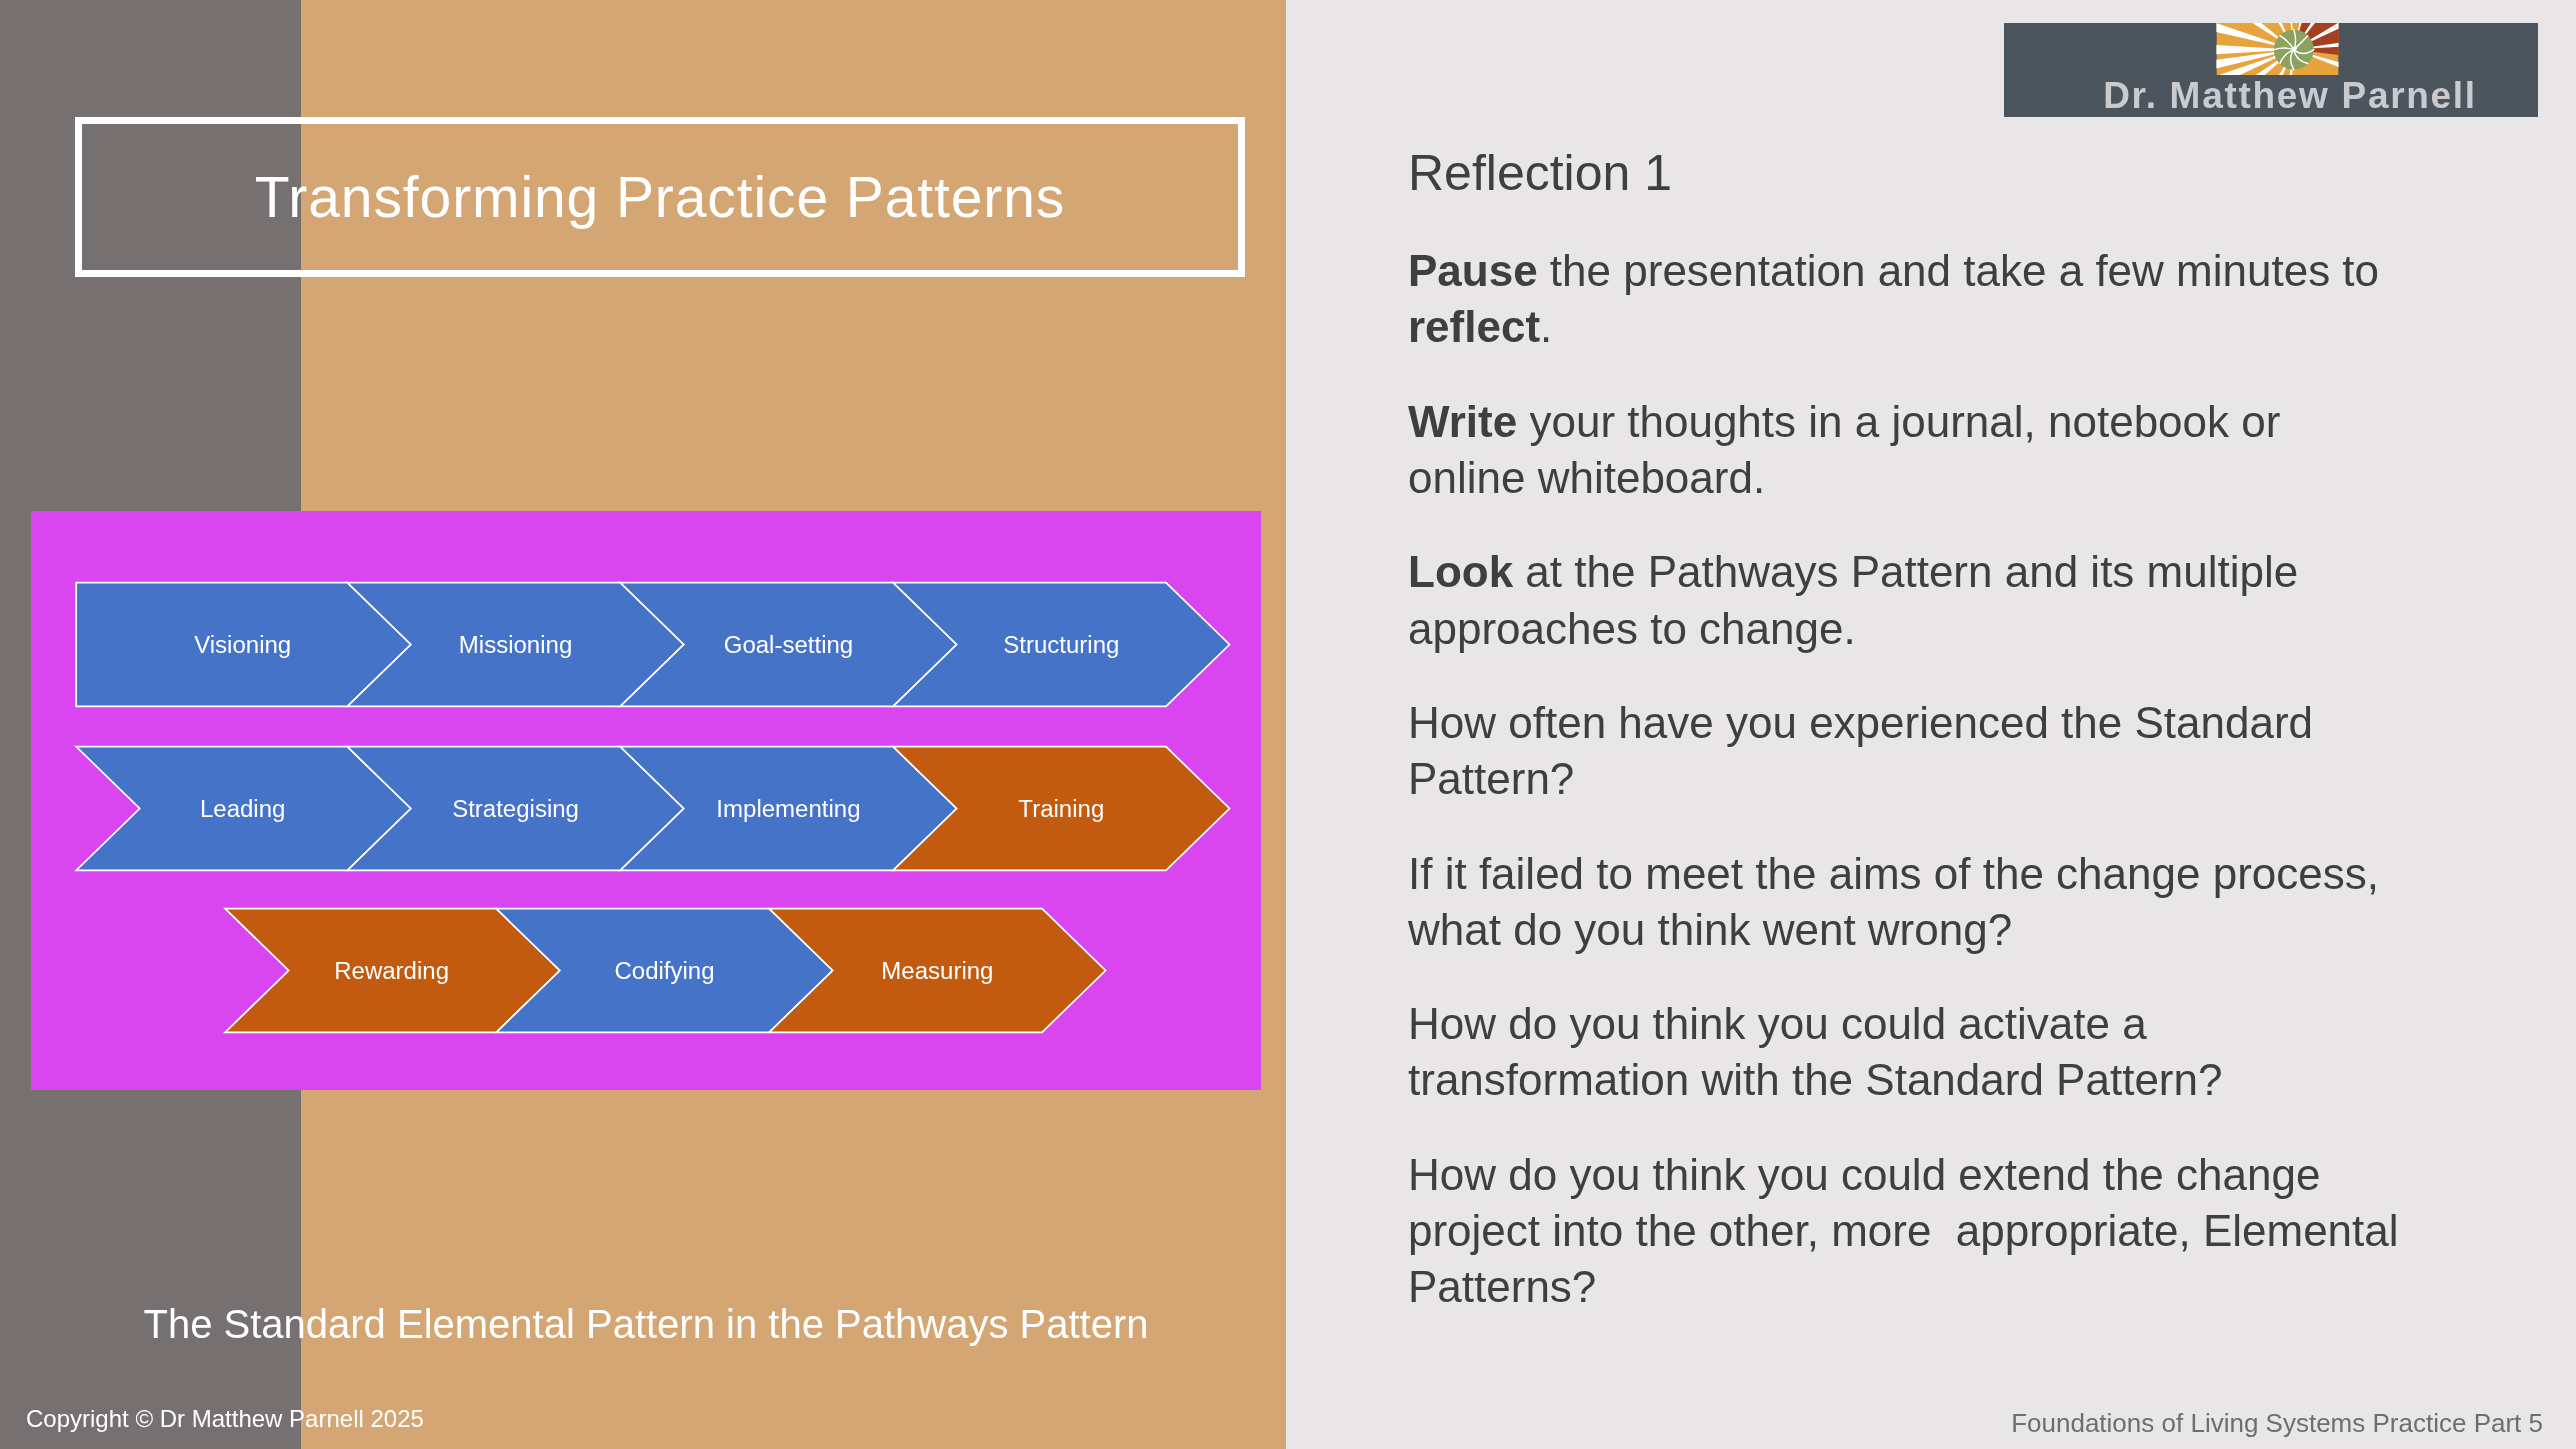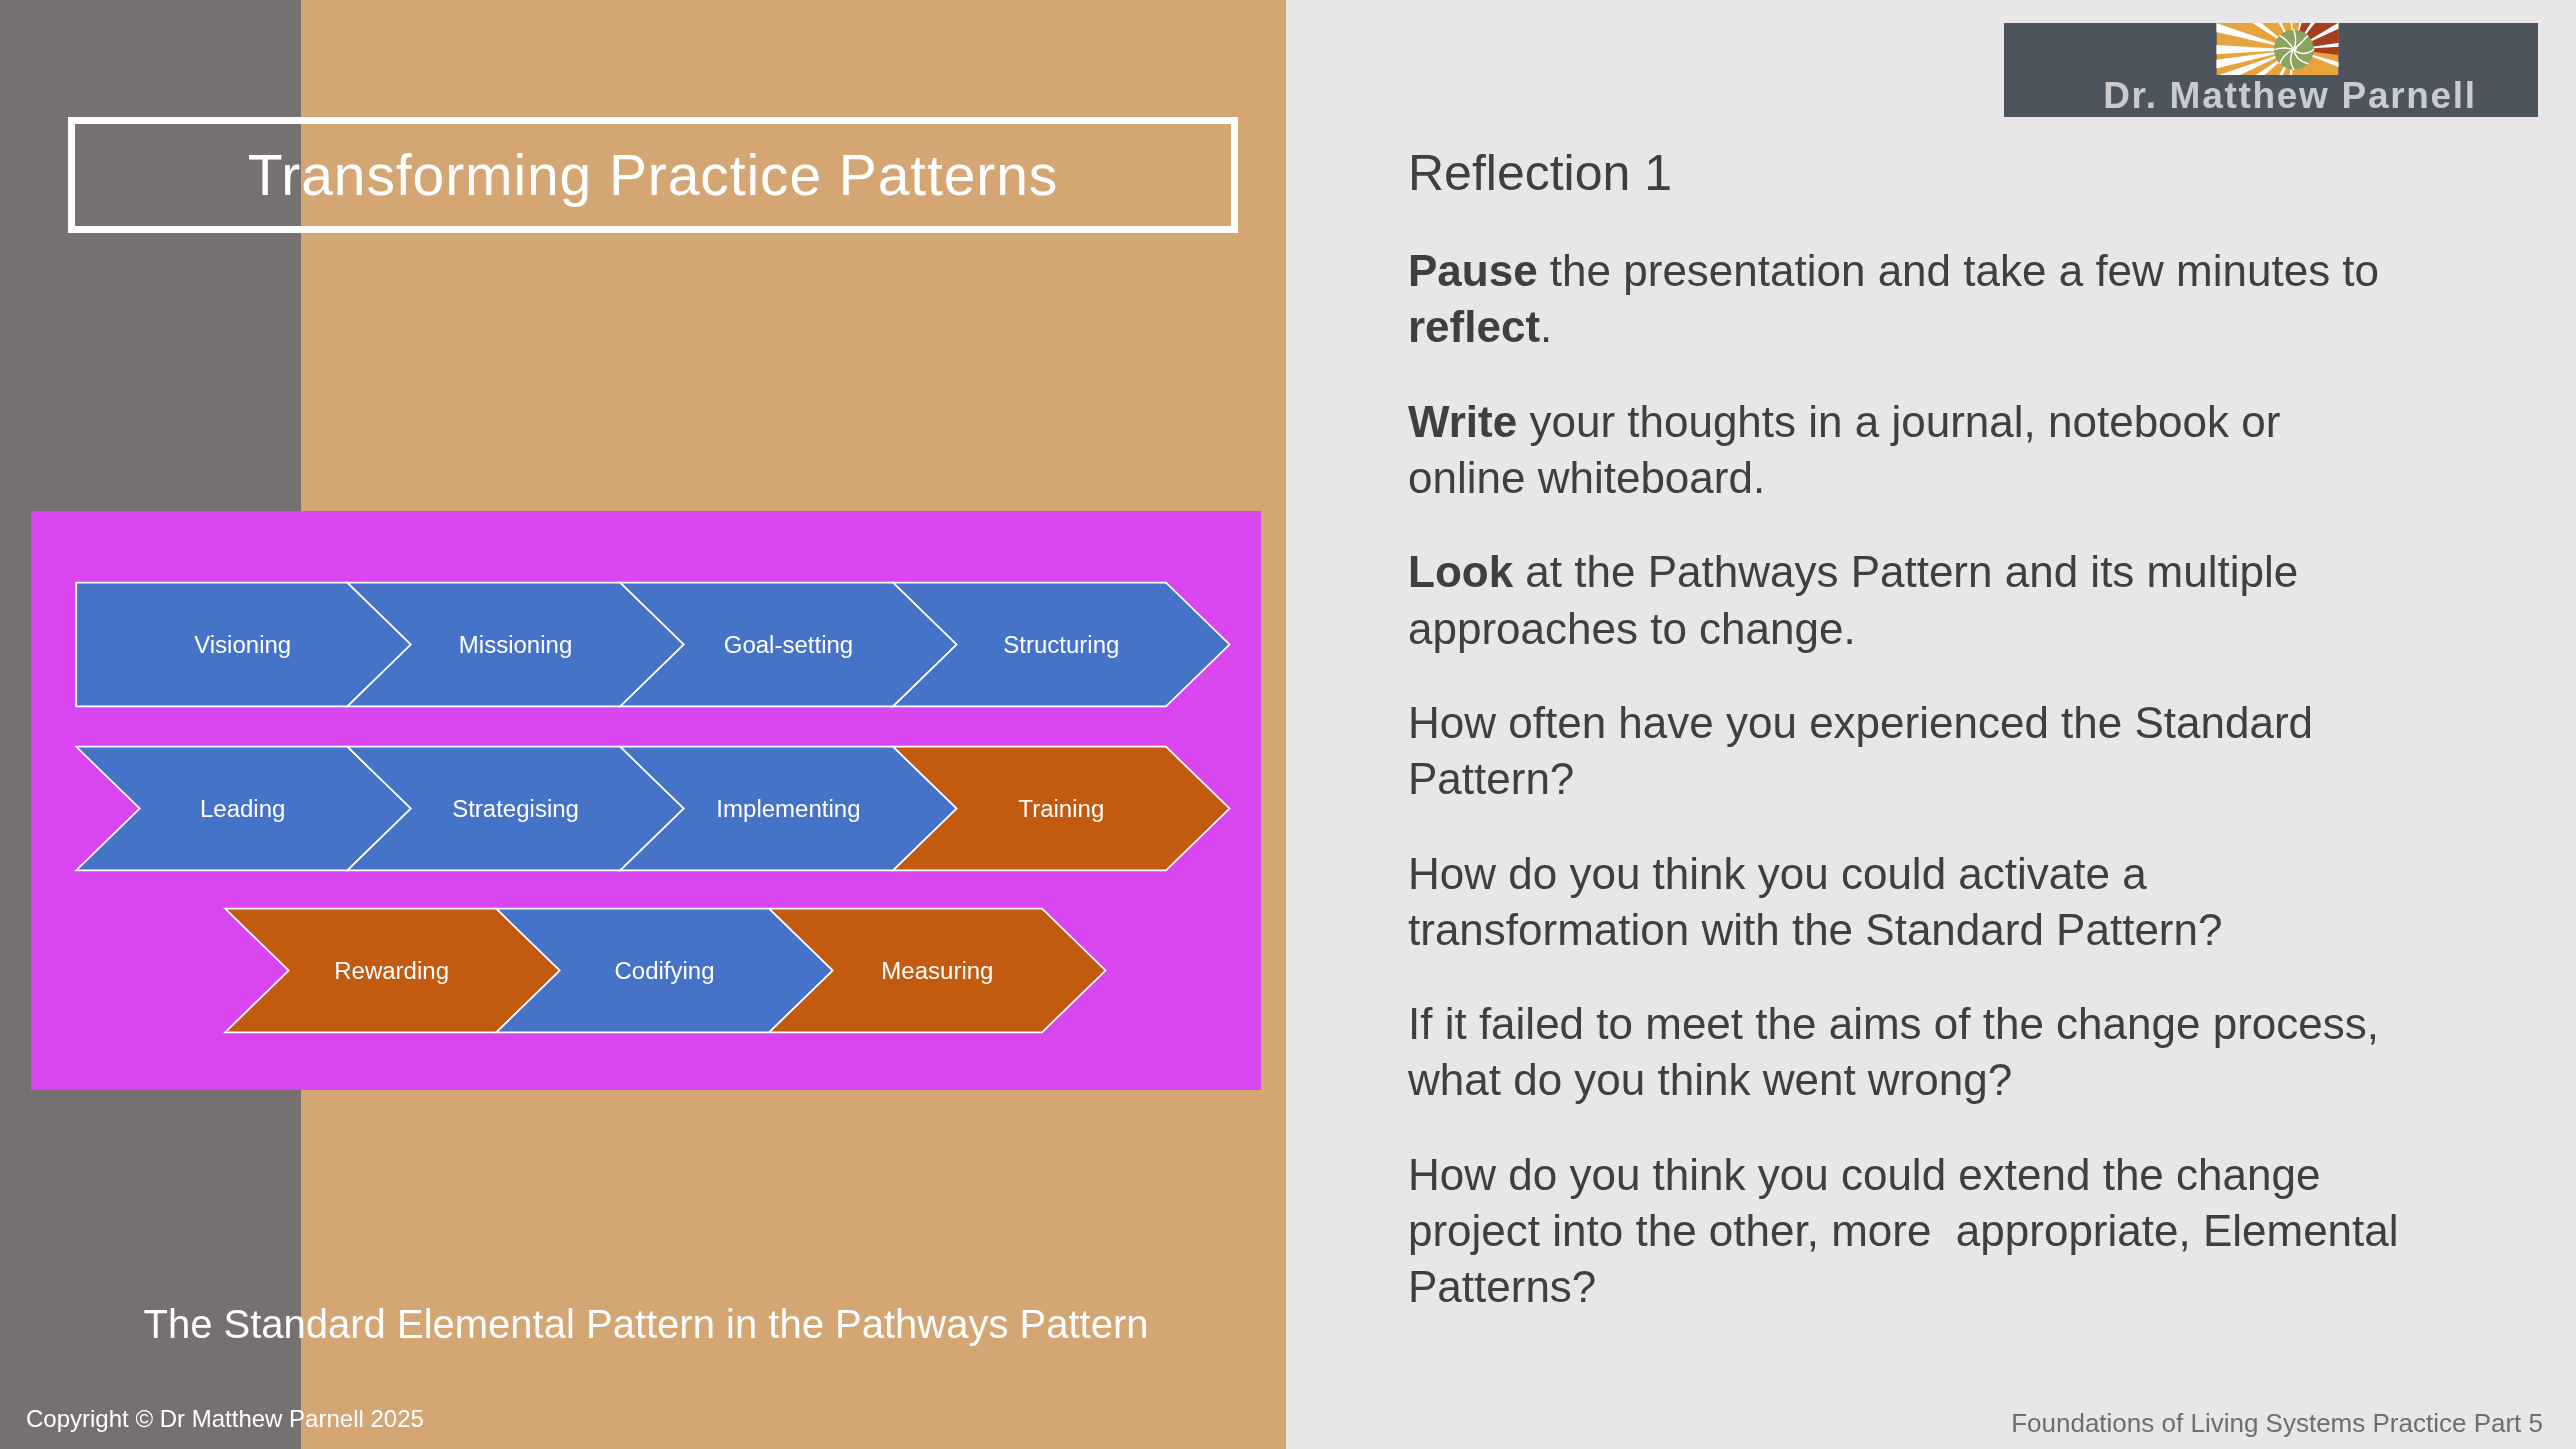--- a/index.html
+++ b/index.html
@@ -8,21 +8,21 @@
     position:relative; width:2576px; height:1449px; overflow:hidden;
     background:#D4A673;
     font-family:"Liberation Sans","DejaVu Sans",sans-serif;
   }
   .abs { position:absolute; }
 
   .left-band { left:0; top:0; width:301px; height:1449px; background:#767170; }
   .right-panel { left:1286px; top:0; width:1290px; height:1449px; background:#E8E6E7; }
 
   .title-box {
-    left:68px; top:117px; width:1170px; height:116px;
+    left:75px; top:117px; width:1170px; height:160px;
     border:7.7px solid #ffffff;
     display:flex; align-items:center; justify-content:center;
   }
   .title-box .title-text {
     color:#ffffff; font-size:57px; font-weight:400; letter-spacing:0.9px; white-space:nowrap;
   }
 
   .diagram-panel { left:31px; top:511px; width:1230px; height:579px; background:#d946ef; }
   .diagram-panel svg { position:absolute; display:block; overflow:visible; }
   .row-1 { left:43px; top:70px; }
@@ -153,19 +153,19 @@
     </svg>
     <span class="logo-name">Dr. Matthew Parnell</span>
   </div>
 
   <div class="abs reflection">
     <h1>Reflection 1</h1>
     <p class="para"><b>Pause</b><span> the presentation and take a few minutes to </span><b>reflect</b><span>.</span></p>
     <p class="para"><b>Write</b><span> your thoughts in a journal, notebook or online whiteboard.</span></p>
     <p class="para"><b>Look</b><span> at the Pathways Pattern and its multiple approaches to change.</span></p>
     <p class="para"><span>How often have you experienced the Standard Pattern?</span></p>
+    <p class="para"><span>If it failed to meet the aims of the change process, what do you think went wrong?</span></p>
     <p class="para"><span>How do you think you could activate a transformation with the Standard Pattern?</span></p>
-    <p class="para"><span>If it failed to meet the aims of the change process, what do you think went wrong?</span></p>
     <p class="para"><span>How do you think you could extend the change project into the other, more  appropriate, Elemental Patterns?</span></p>
   </div>
 
 </div>
 
 
 </body></html>

